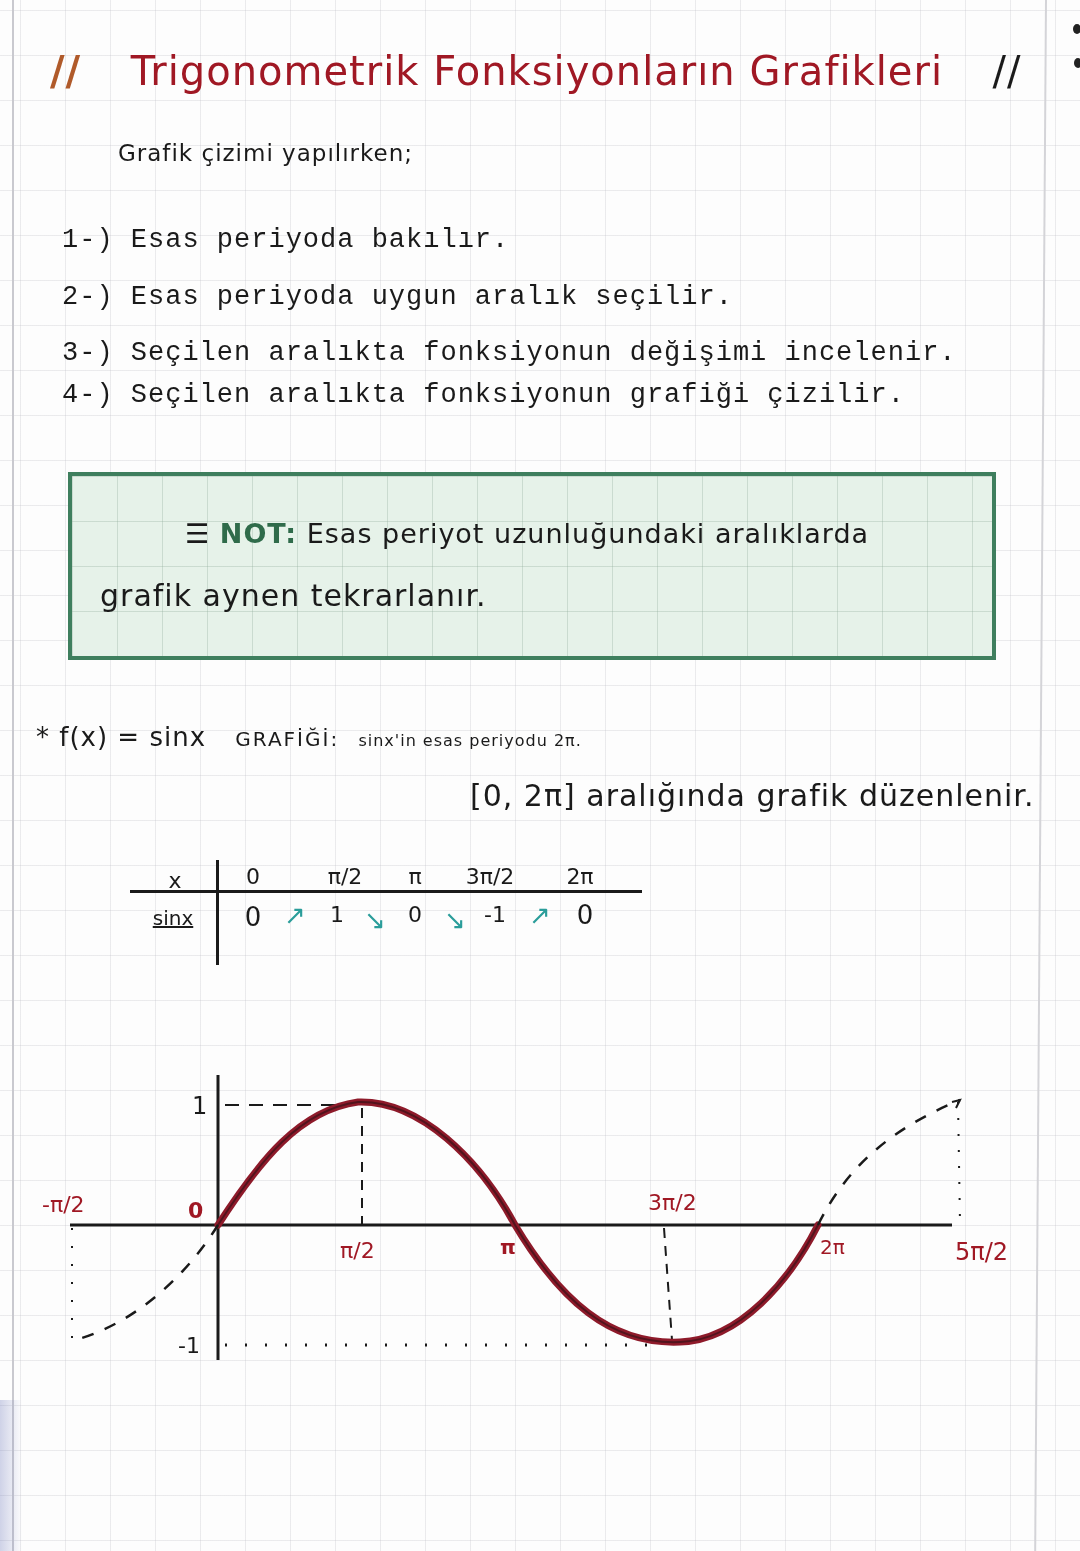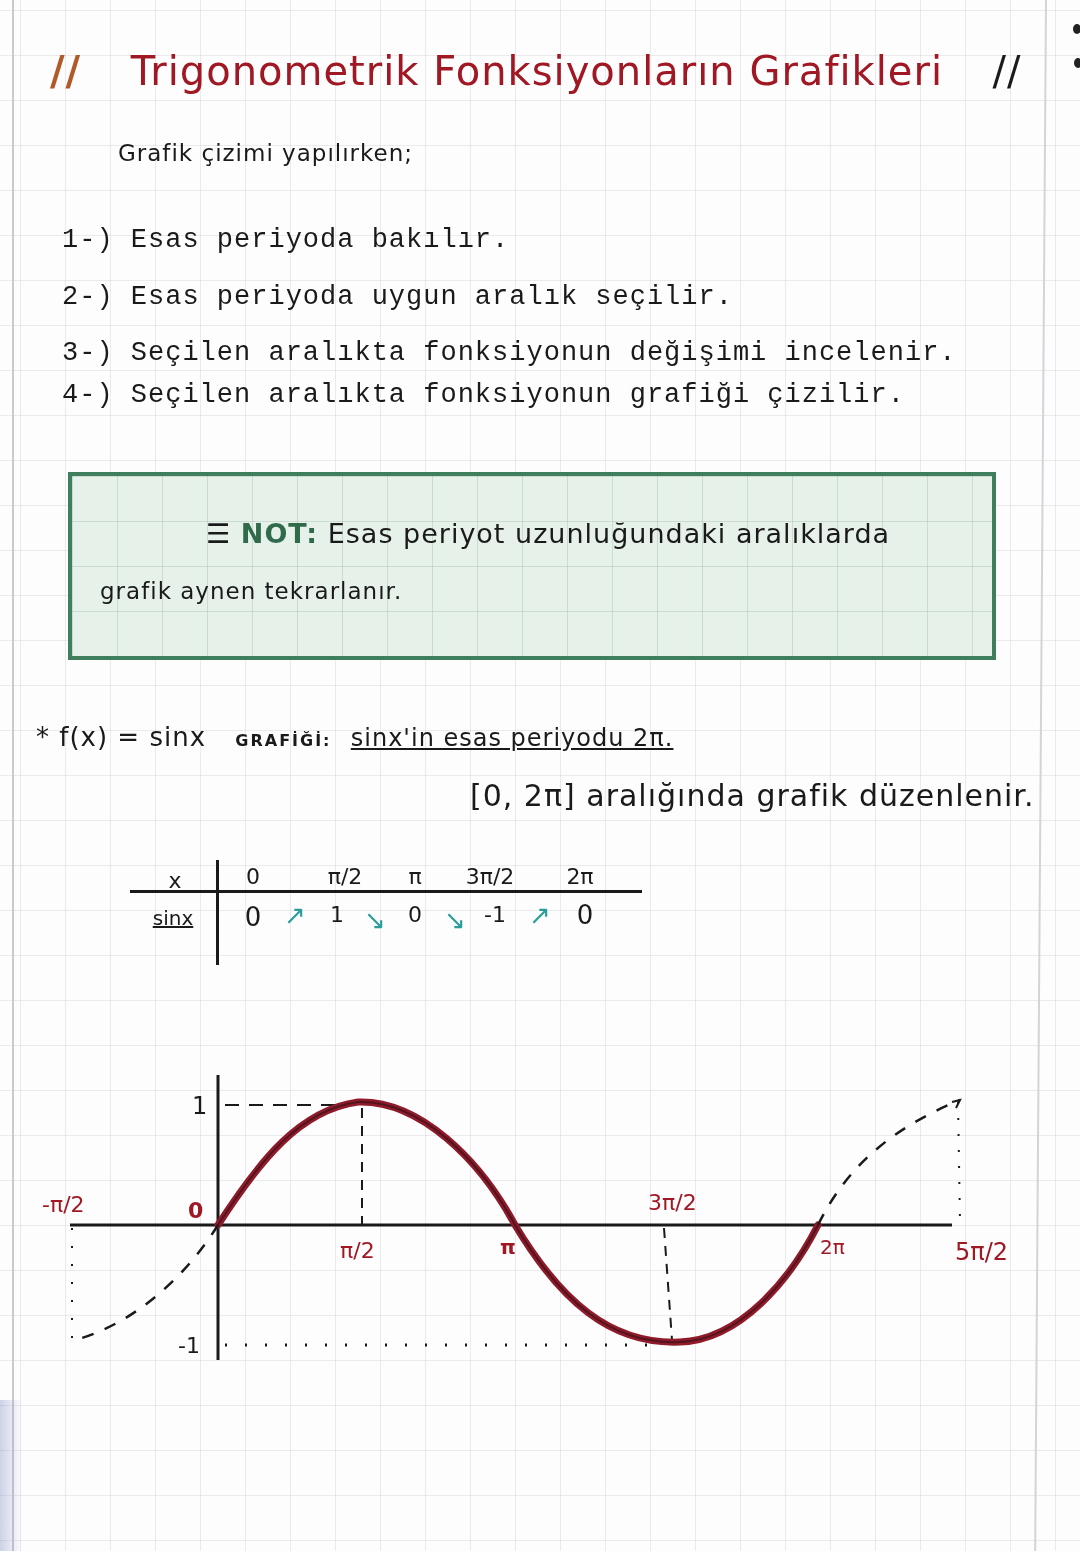--- a/index.html
+++ b/index.html
@@ -33,26 +33,26 @@
 
   .note-box {
     position:absolute; left:68px; top:472px; width:928px; height:188px;
     border:4px solid #3f7f5e; box-sizing:border-box;
     background-color:#e6f2e9;
     background-image:
       linear-gradient(to right, rgba(150,175,160,0.35) 1px, transparent 1px),
       linear-gradient(to bottom, rgba(150,175,160,0.35) 1px, transparent 1px);
     background-size:45px 45px;
   }
-  .note-line1 { top:518px; left:185px; font-size:27px;margin-left:21px; }
+  .note-line1 { top:518px; left:185px; font-size:27px; }
   .note-label { color:#2f6b4a; font-weight:bold; }
-  .note-line2 { top:578px; left:100px; font-size:23px; }
+  .note-line2 { top:578px; left:100px; font-size:30px; }
 
   .func-line { top:722px; left:36px; font-size:26px; }
-  .func-line .grafigi { font-size:16px; font-weight:bold; letter-spacing:2px; }
+  .func-line .grafigi { font-size:20px; font-weight:normal; letter-spacing:2px; }
   .interval-line { top:778px; left:470px; font-size:30px; }
 
   .tbl { position:absolute; font-size:22px; }
   .tbl-vline { position:absolute; left:216px; top:860px; width:3px; height:105px; background:#1a1a1a; }
   .tbl-hline { position:absolute; left:130px; top:890px; width:512px; height:3px; background:#1a1a1a; }
   .tbl-cell { position:absolute; text-align:center; width:70px; }
 
   svg.graph { position:absolute; left:0; top:1060px; }
   .axis-label { font-family:"DejaVu Sans", sans-serif; }
 </style>
@@ -97,21 +97,21 @@
   <span style="color:#1a1a1a;font-weight:bold;">☰</span>
   <span class="note-label">NOT:</span>
   <span>Esas periyot uzunluğundaki aralıklarda</span>
 </div>
 <div class="hw note-line2">grafik aynen tekrarlanır.</div>
 
 <div class="hw func-line">
   <span>*</span>
   <span style="">f(x) = sinx</span>
   <span class="grafigi" style="margin-left:20px;">GRAFİĞİ:</span>
-  <span style="margin-left:10px;font-size:24px;text-decoration:underline;">sinx'in esas periyodu 2π.</span>
+  <span style="margin-left:10px;font-size:16px;">sinx'in esas periyodu 2π.</span>
 </div>
 <div class="hw interval-line">[0, 2π] aralığında grafik düzenlenir.</div>
 
 <div>
   <div class="tbl-vline"></div>
   <div class="tbl-hline"></div>
   <div class="tbl tbl-cell" style="left:140px;top:868px;">x</div>
   <div class="tbl tbl-cell" style="left:138px;top:906px;font-size:20px;text-decoration:underline;">sinx</div>
 
   <div class="tbl tbl-cell" style="left:218px;top:864px;">0</div>

